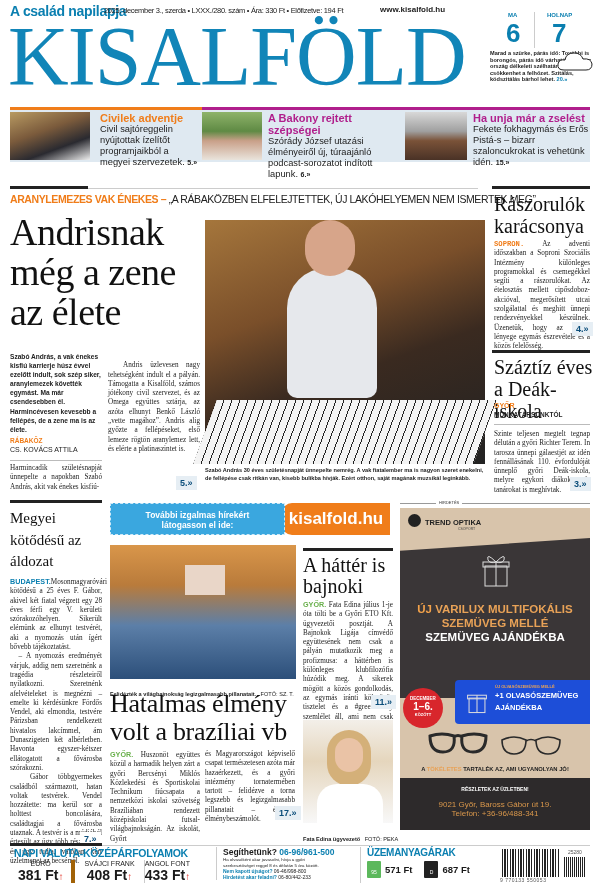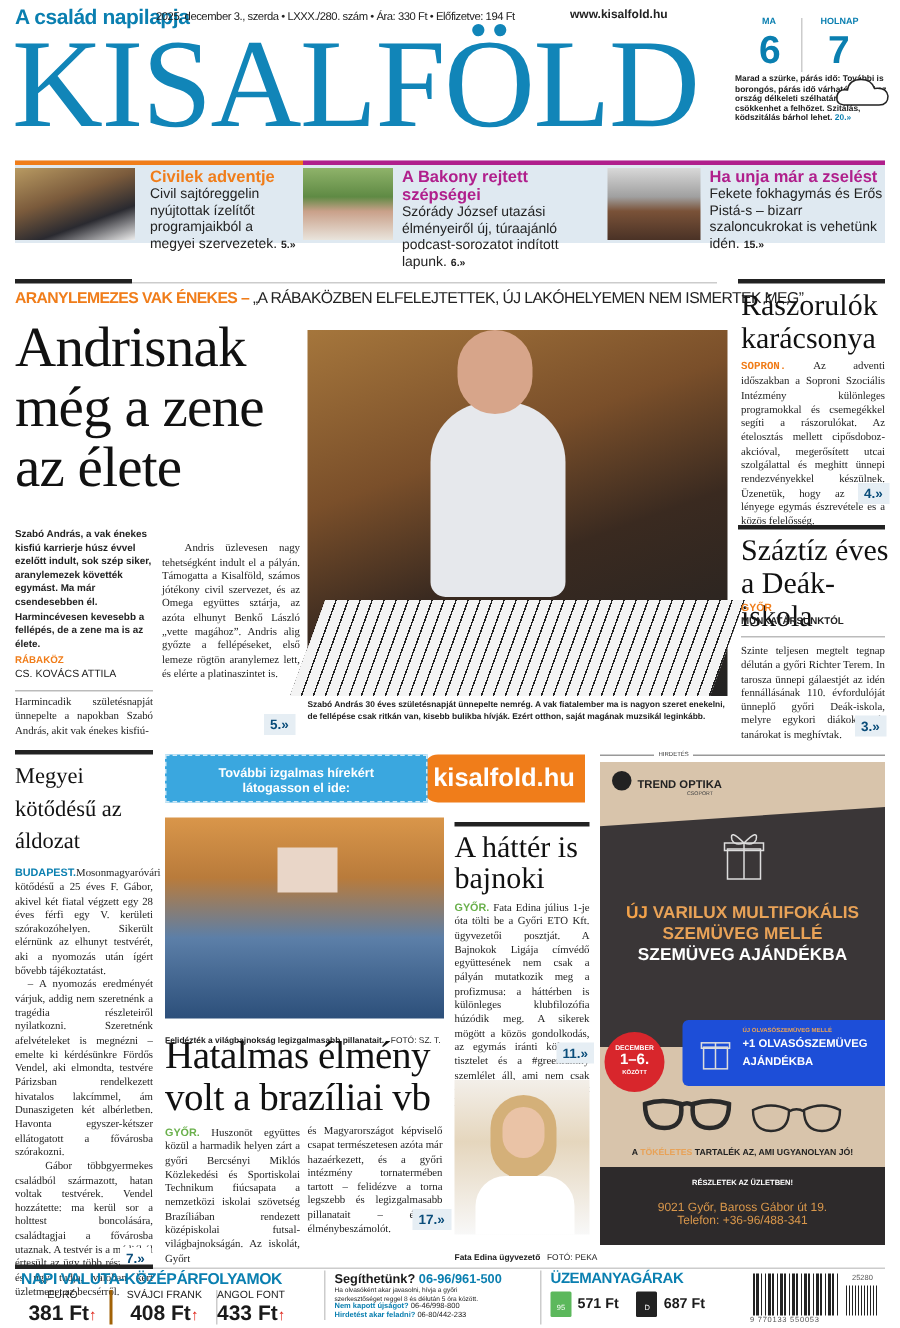--- a/index.html
+++ b/index.html
@@ -214,21 +214,21 @@
     <div style="font-size:5px;font-weight:bold;color:#fff;margin-top:8px">RÉSZLETEK AZ ÜZLETBEN!</div>
     <div style="font-size:8px;color:#d9974b;margin-top:8px">9021 Győr, Baross Gábor út 19.</div>
     <div style="font-size:8px;color:#d9974b">Telefon: +36-96/488-341</div>
   </div>
 </div>
 
 <div class="abs" style="left:10px;top:843px;width:92px;height:3px;background:#222"></div>
 <div class="abs" style="left:102px;top:845px;width:488px;height:1px;background:#ccc"></div>
 <div class="abs blue" style="left:14px;top:847px;font-size:10.5px;font-weight:bold;letter-spacing:-0.3px">NAPI VALUTA-KÖZÉPÁRFOLYAMOK</div>
 <div class="abs" style="left:10px;top:860px;width:200px;display:flex">
-  <div style="width:66px;text-align:center;border-right:2px solid #a16207">
+  <div style="width:66px;text-align:center;border-right:4px solid #a16207">
     <div style="font-size:7px">EURÓ</div>
     <div style="font-size:14px;font-weight:bold;white-space:nowrap"><span>381 Ft</span><span style="color:#e0261b;font-size:10px">↑</span></div>
   </div>
   <div style="width:70px;text-align:center;border-right:1px solid #ccc">
     <div style="font-size:7px">SVÁJCI FRANK</div>
     <div style="font-size:14px;font-weight:bold;white-space:nowrap"><span>408 Ft</span><span style="color:#e0261b;font-size:10px">↑</span></div>
   </div>
   <div style="width:66px;">
     <div style="font-size:7px">ANGOL FONT</div>
     <div style="font-size:14px;font-weight:bold;white-space:nowrap"><span>433 Ft</span><span style="color:#e0261b;font-size:10px">↑</span></div>

